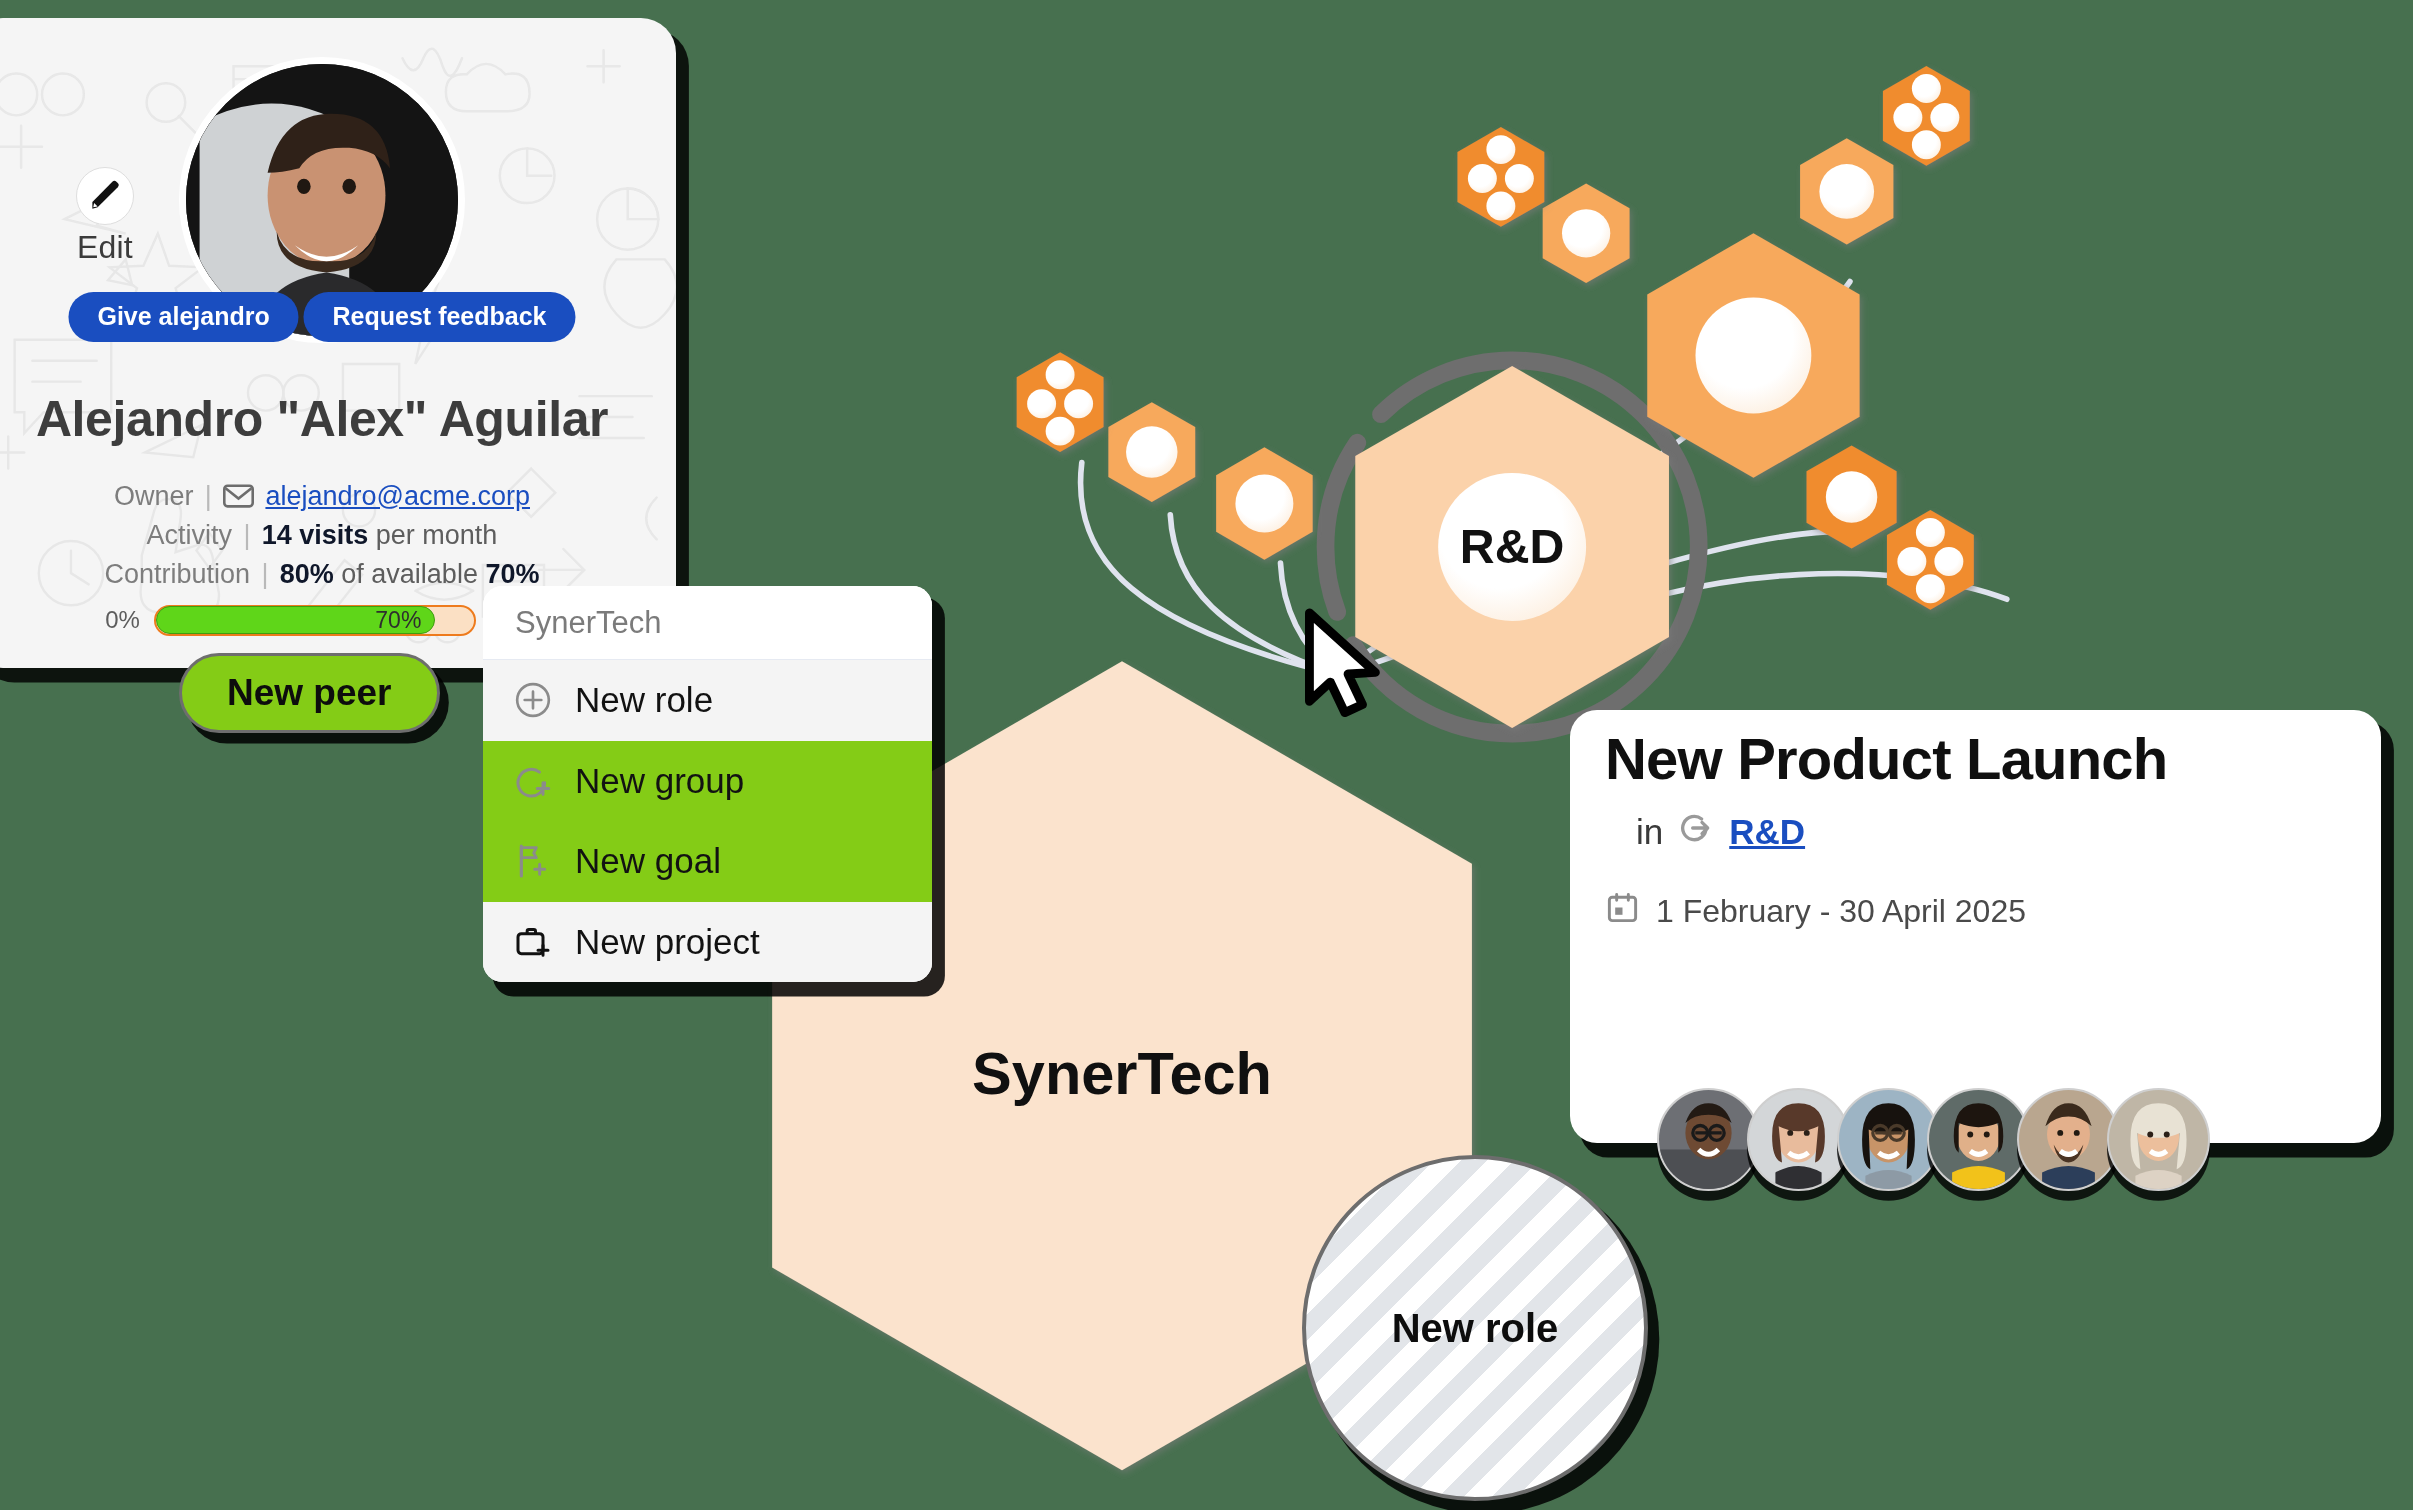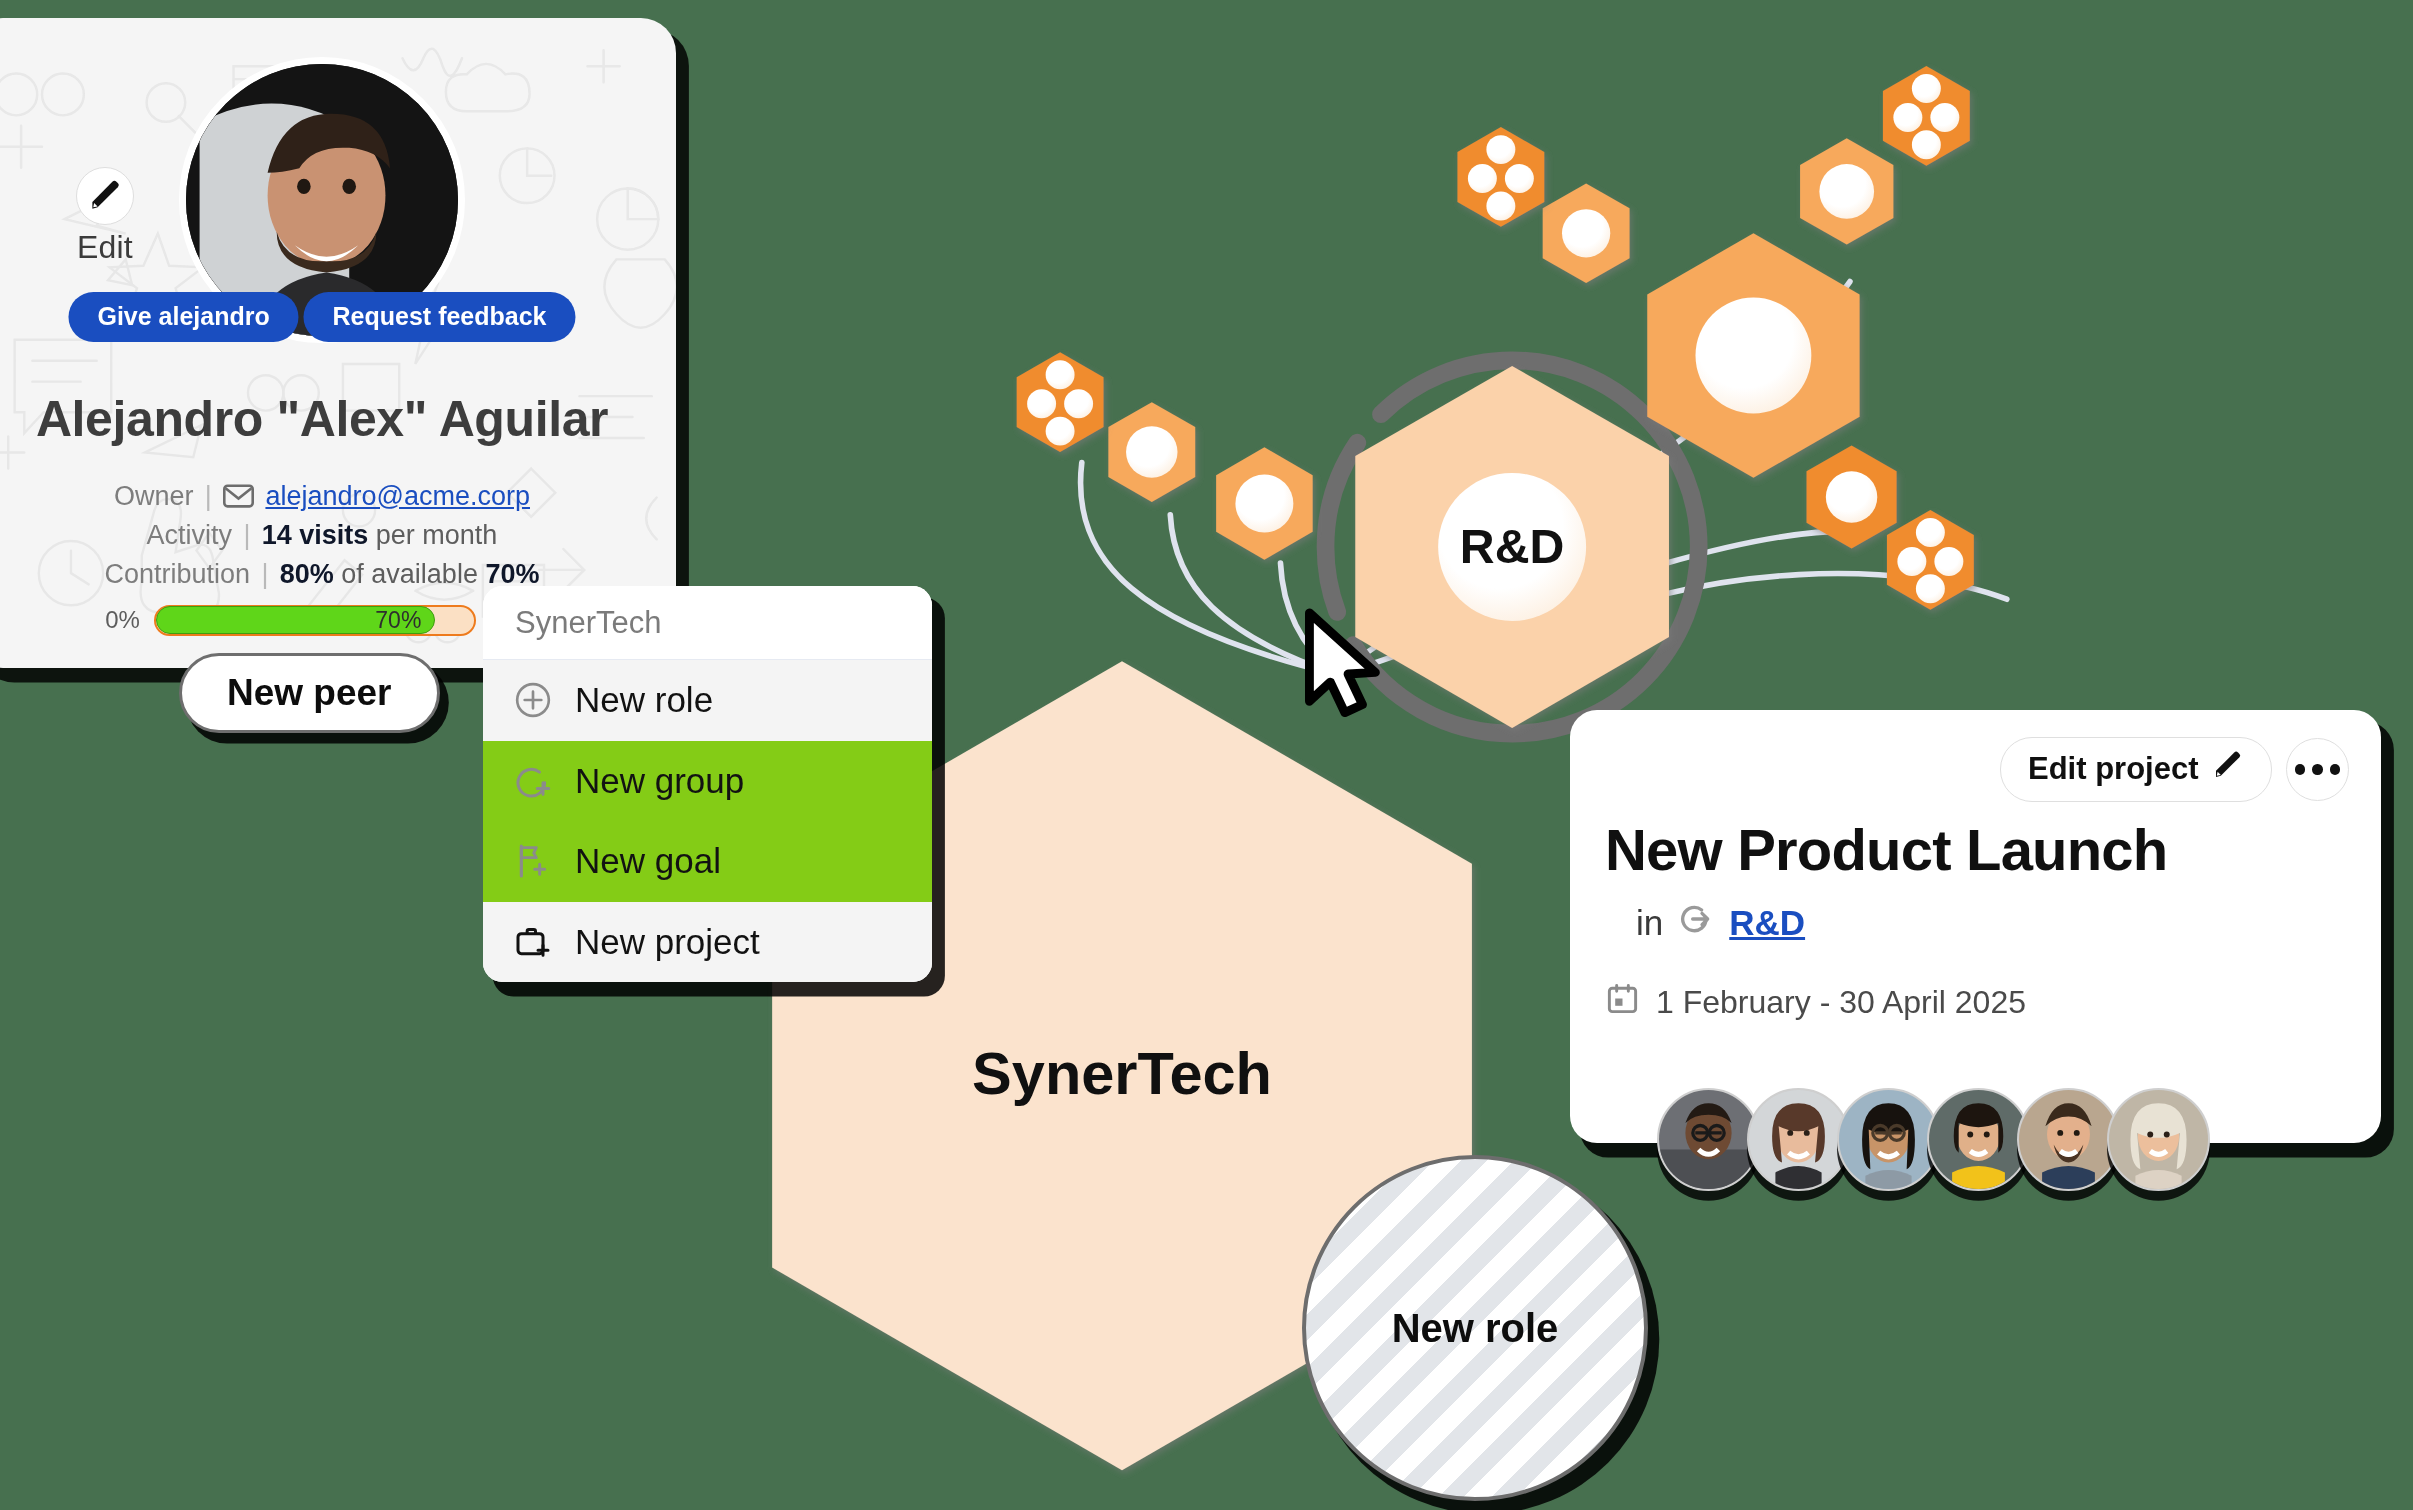--- a/index.html
+++ b/index.html
@@ -76,21 +76,21 @@
     position: absolute; left: -0.8px; top: -0.8px; bottom: -0.8px;
     width: 88%; background: #5fd619; border: 1.6px solid #3f9c10;
     border-radius: 16px; display: flex; align-items: center;
     justify-content: flex-end; padding-right: 13px;
     font-size: 23px; color: #2e2e2e;
   }
 
   
   .new-peer {
     position: absolute; left: 179px; top: 653px; z-index: 40;
-    background: #ffffff; border: 3.2px solid #6e6e6e; border-radius: 48px;
+    background: #84cc16; border: 3.2px solid #6e6e6e; border-radius: 48px;
     padding: 16px 45px; font-size: 37px; font-weight: 700; color: #0d0d0d;
     box-shadow: 8px 9.7px 0 0.8px rgba(0,0,0,.85); cursor: pointer;
   }
 
   
   .menu {
     position: absolute; left: 483px; top: 586px;
     width: 449px; background: #fff;
     border-radius: 19.3px; overflow: hidden; z-index: 45;
     box-shadow: 11.3px 13px 0 1.6px rgba(0,0,0,.85);
@@ -425,36 +425,20 @@
             <path d="M18 14v6M15 17h6" stroke="#111" stroke-width="1.8" stroke-linecap="round"></path>
           </svg>
       </span>
       <span>New project</span>
     </div>
   </div>
 
   <div class="new-role">New role</div>
 
   <div class="project-card">
-    <div class="proj-top">
-      <div class="edit-project">
-        <span>Edit project</span>
-        <span>
-          <svg width="32" height="32" viewBox="0 0 24 24">
-              <path d="M3 21l3.6-.9L20.4 6.3a2 2 0 0 0 0-2.8l-.9-.9a2 2 0 0 0-2.8 0L3 16.4 3 21z" fill="#111"></path>
-              <path d="M3.6 20.1l.6-3 2.4 2.4-3 .6z" fill="#fff"></path>
-            </svg>
-        </span>
-      </div>
-      <div class="dots-btn">
-        <span class="dot"></span>
-        <span class="dot"></span>
-        <span class="dot"></span>
-      </div>
-    </div>
 
     <div class="proj-title">New Product Launch</div>
 
     <div class="proj-in">
       <span>in</span>
       <span>
         <svg width="40" height="40" viewBox="0 0 24 24">
             <path d="M18 12a7 7 0 1 1-2.6-5.4" fill="none" stroke="#9a9a9a" stroke-width="2" stroke-linecap="round"></path>
             <path d="M10 12h9m-3.4-3.4L19 12l-3.4 3.4" fill="none" stroke="#9a9a9a" stroke-width="2" stroke-linecap="round" stroke-linejoin="round"></path>
           </svg>

